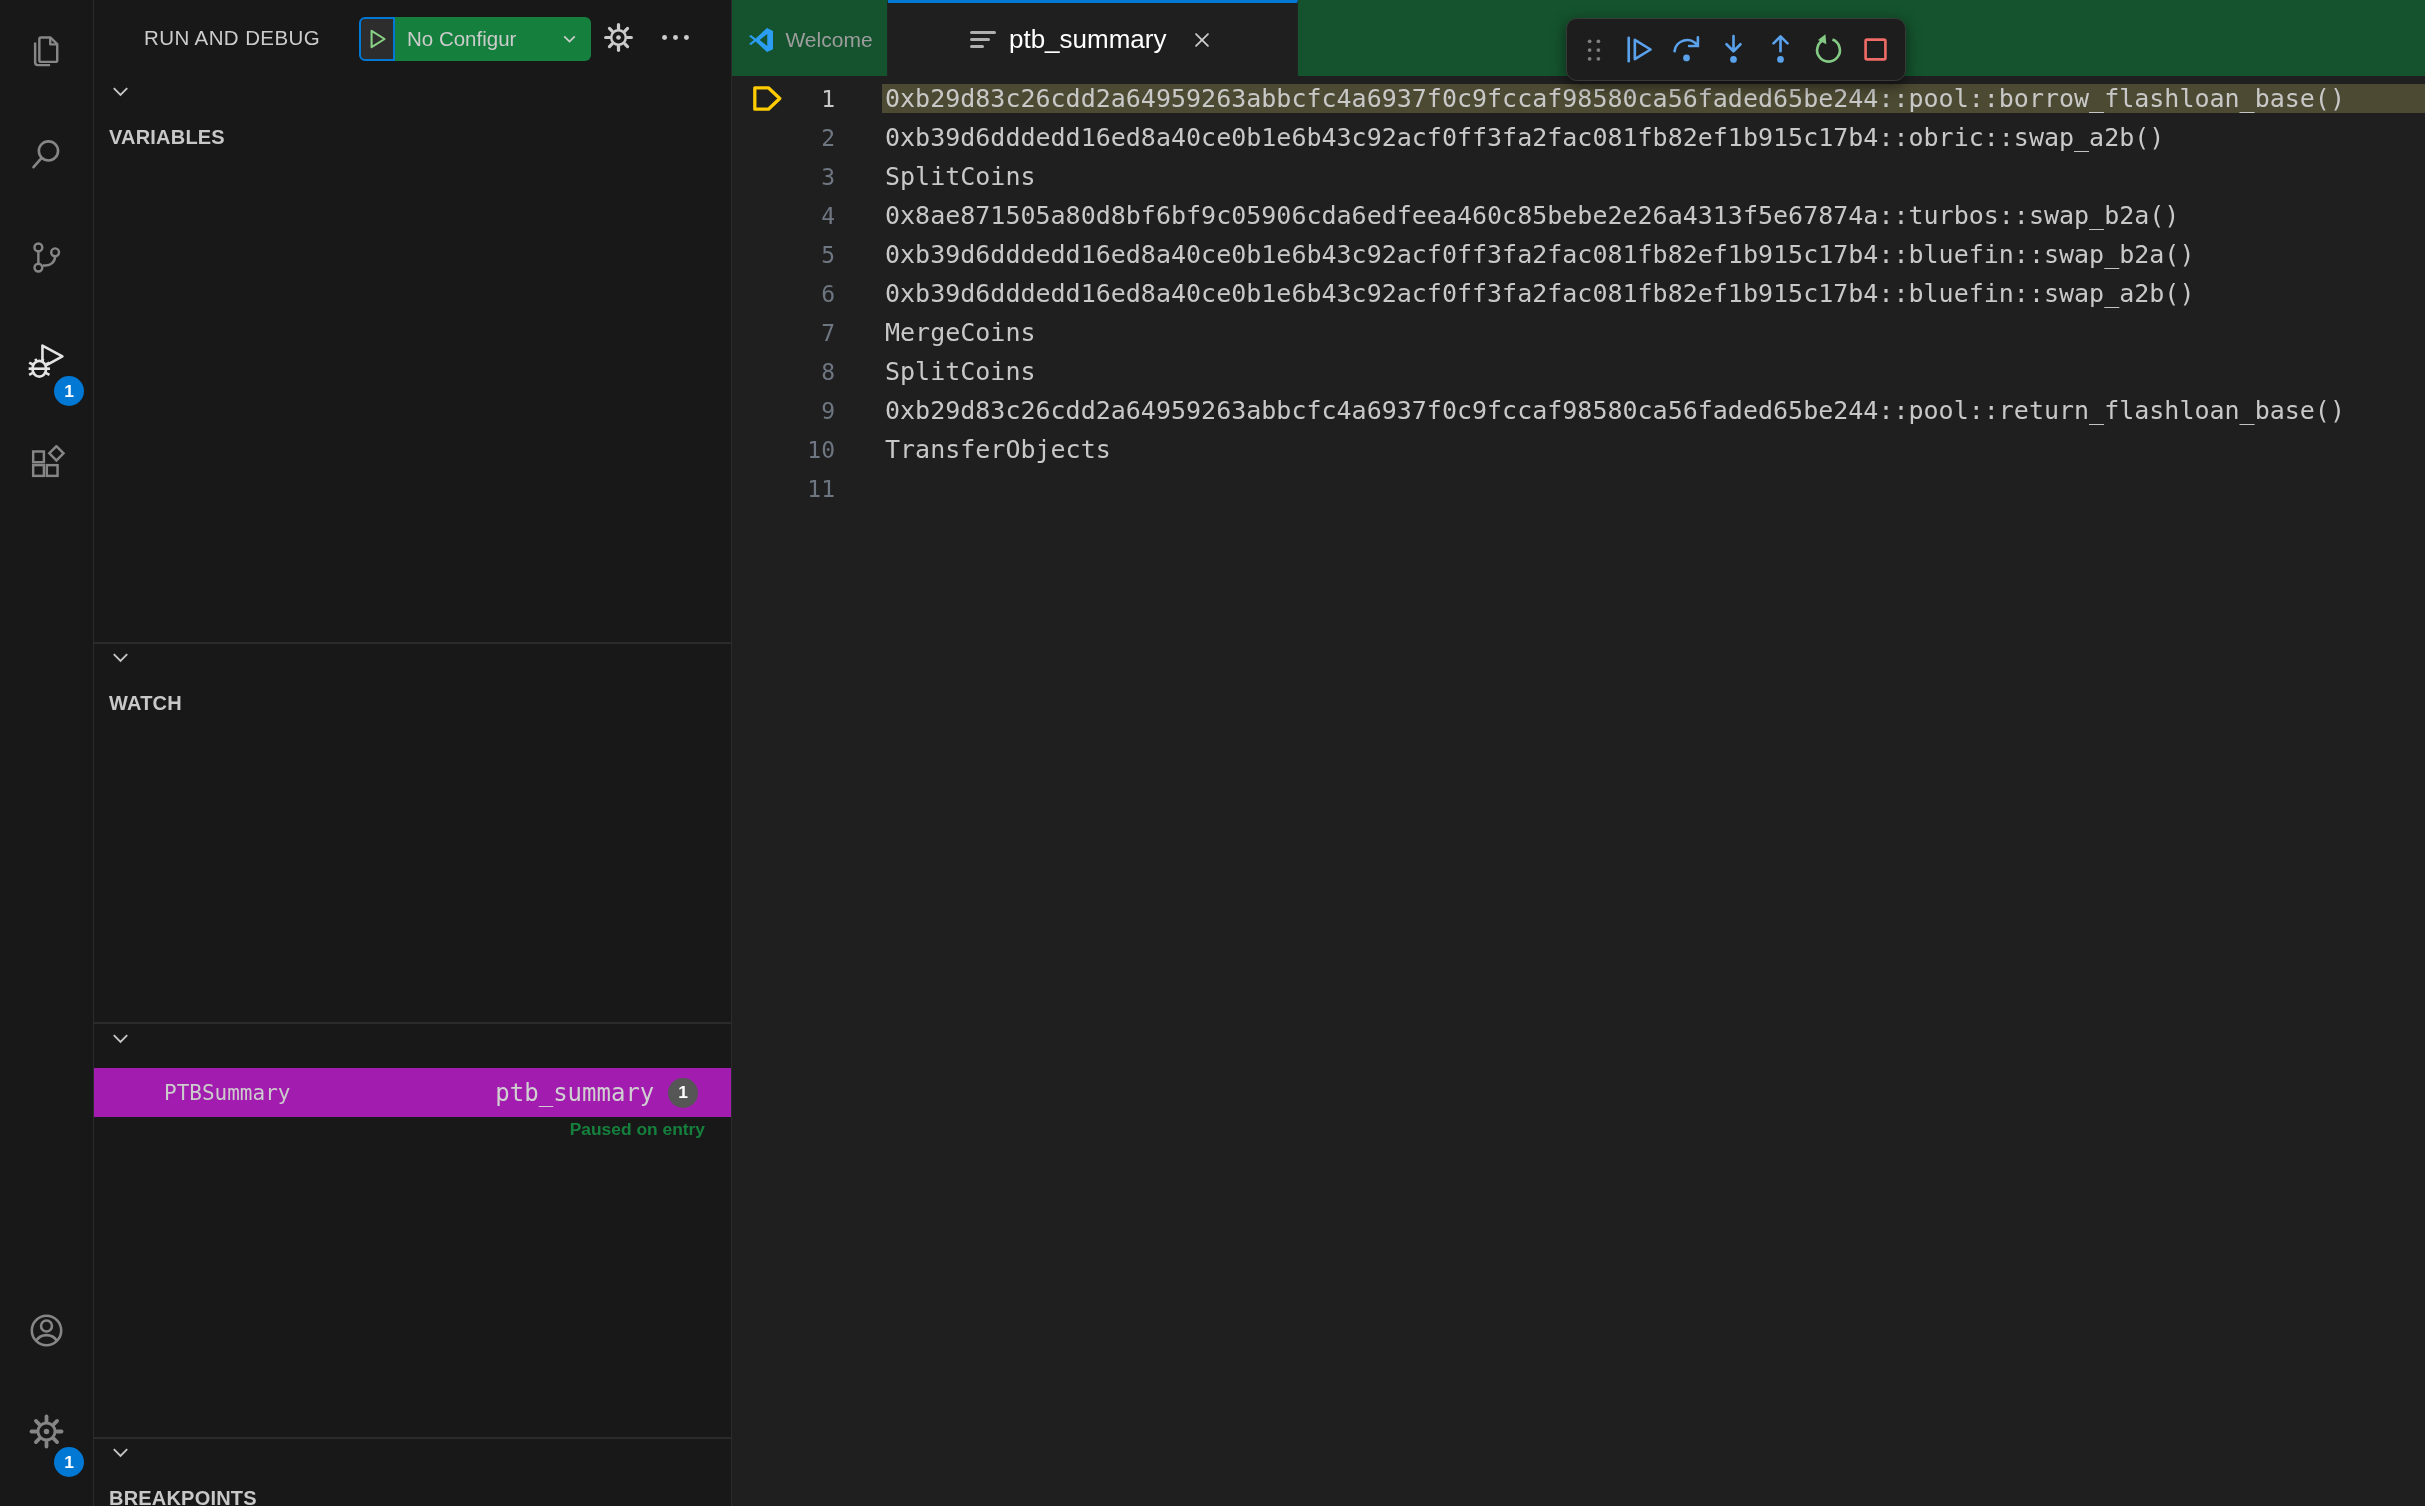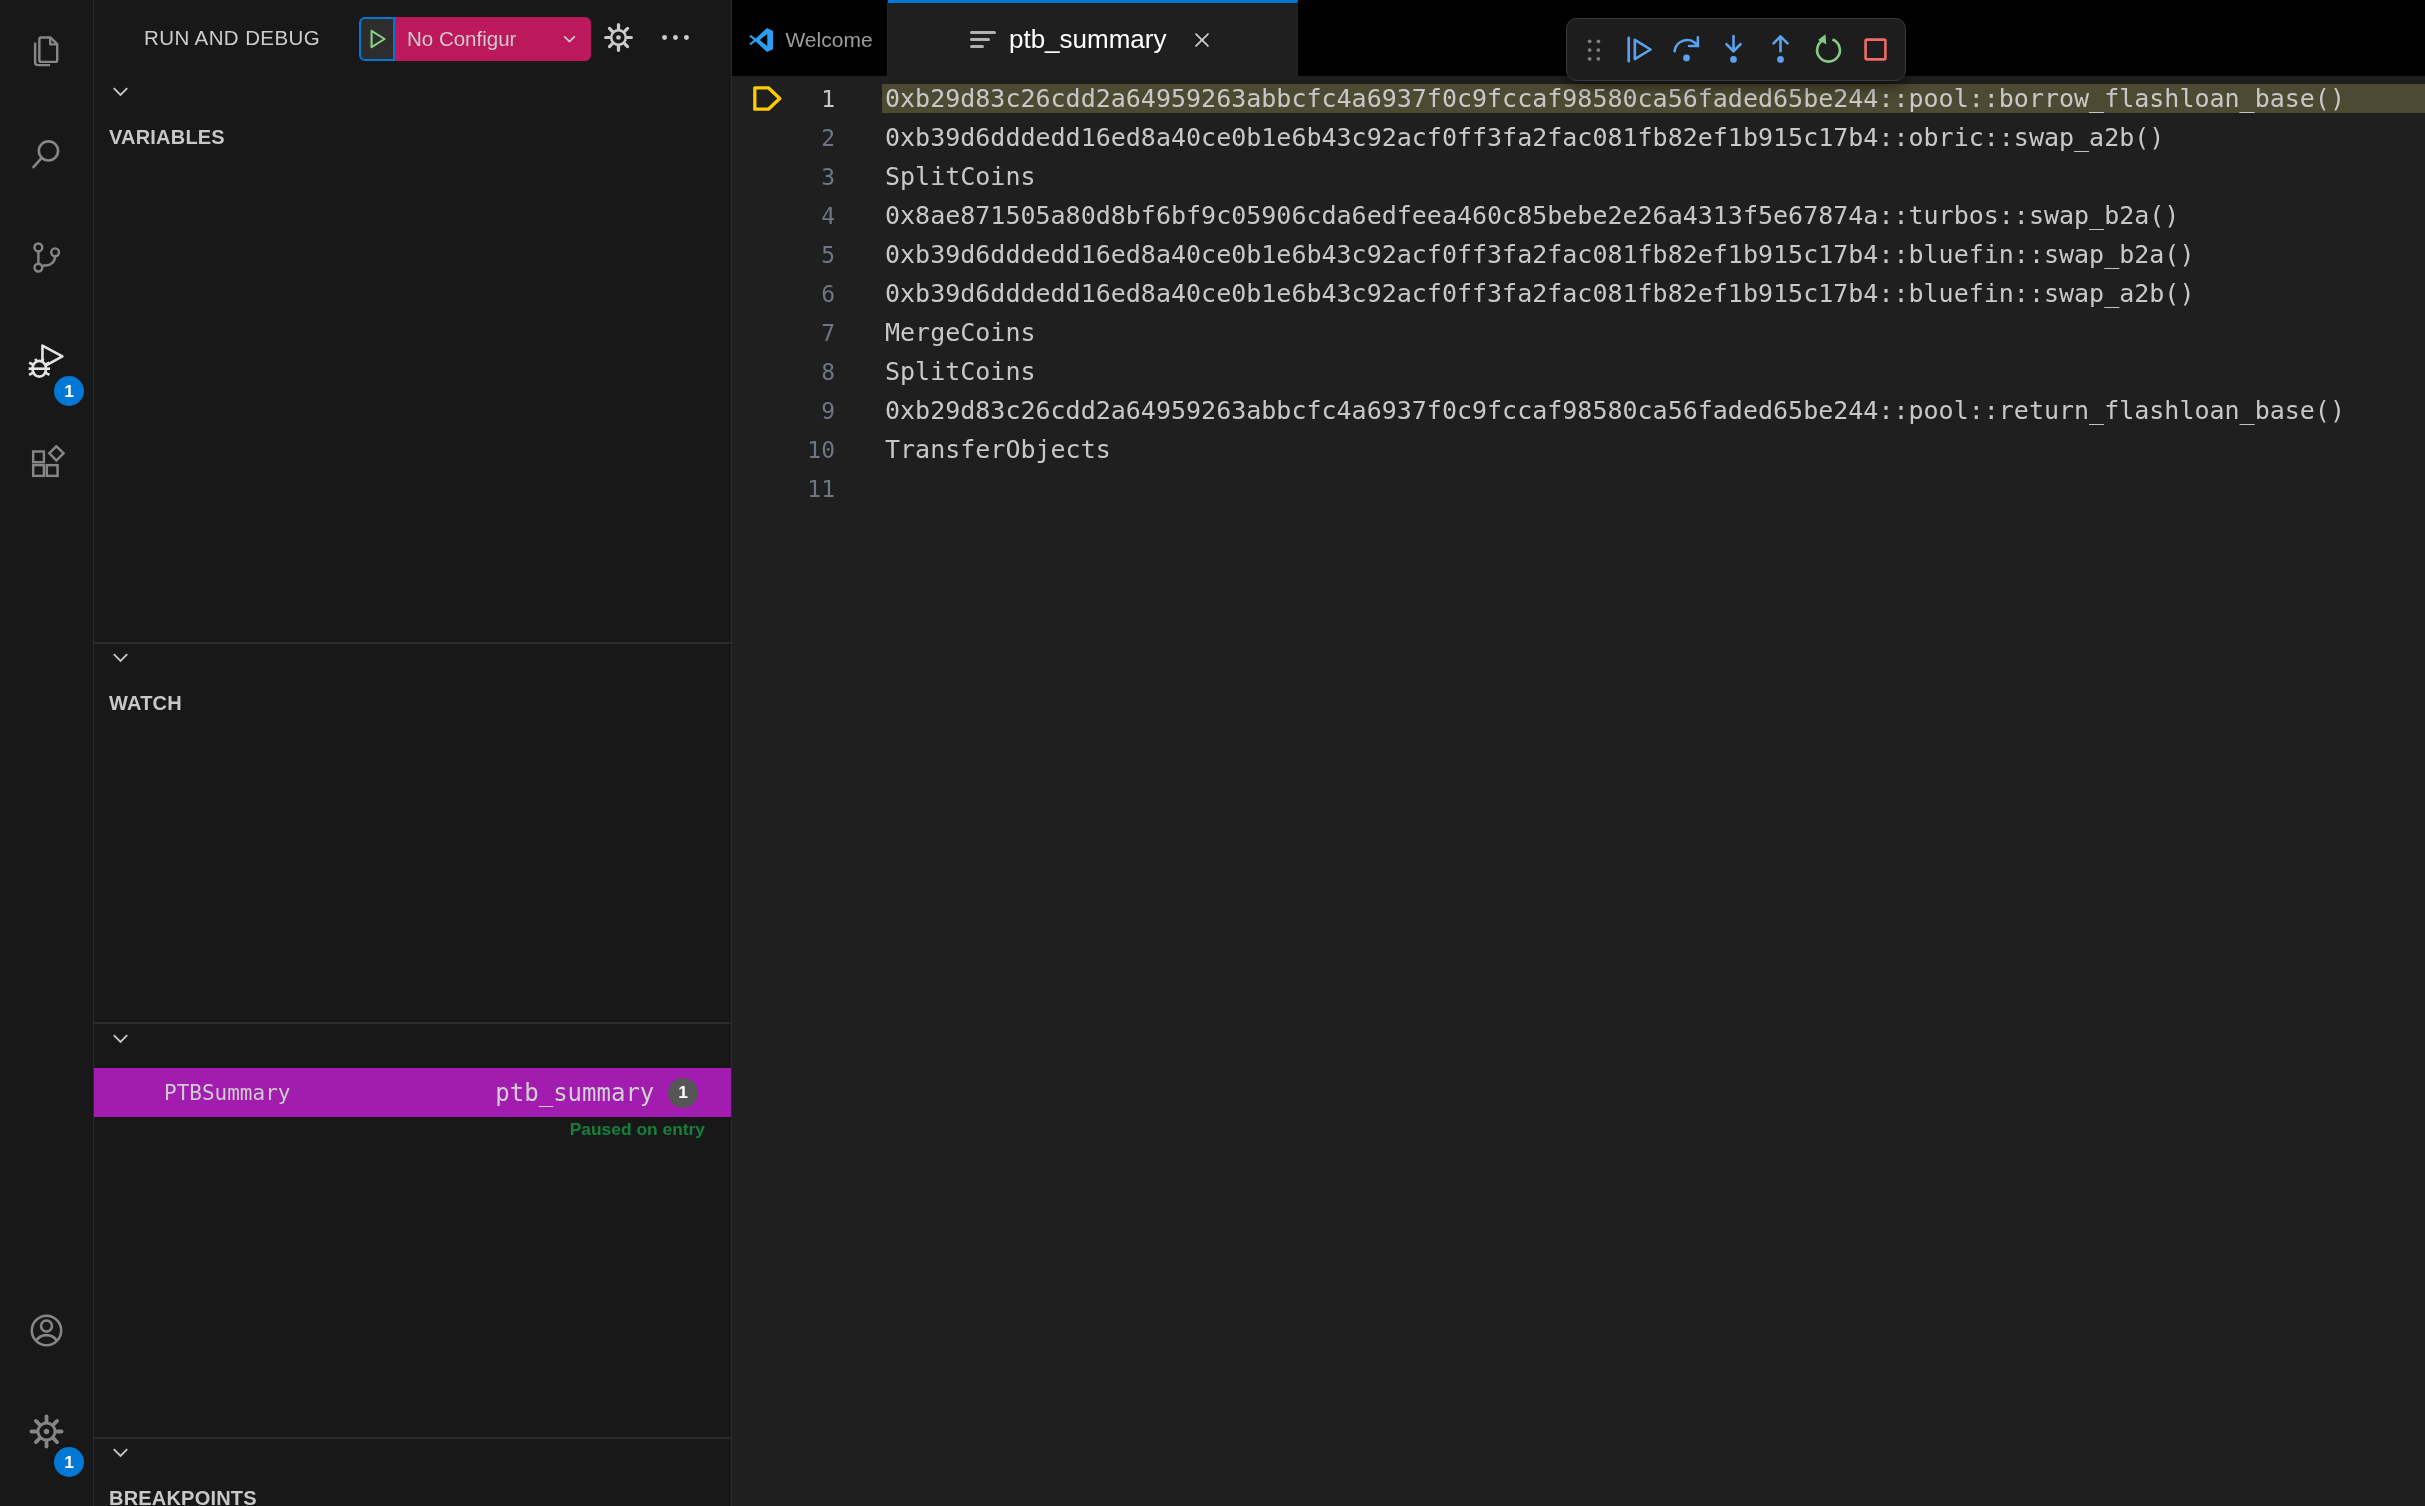--- a/index.html
+++ b/index.html
@@ -19,21 +19,21 @@
 
   
   .sidebar{position:relative;width:637px;background:#181818;border-right:1.5px solid #2b2b2b;
            flex:none;color:#cccccc;}
   .sb-header{position:absolute;top:0;left:0;right:0;height:76px;display:flex;align-items:center;}
   .sb-title{margin-left:50px;font-size:20.5px;color:#cccccc;letter-spacing:0.4px;white-space:nowrap;}
   .launch-group{position:absolute;left:265px;top:16.7px;height:44px;display:flex;}
   .launch-play{width:36px;height:44px;box-sizing:border-box;background:#2d2d2d;
                border:2.3px solid #0078d4;border-radius:6px 0 0 6px;display:flex;align-items:center;
                justify-content:center;color:#89d185;cursor:pointer;}
-  .launch-select{width:196px;height:44px;box-sizing:border-box;background:#be185d;
+  .launch-select{width:196px;height:44px;box-sizing:border-box;background:#15803d;
                  border-radius:0 6px 6px 0;display:flex;align-items:center;padding:0 10.6px 0 12px;
                  color:#cccccc;font-size:20.5px;cursor:pointer;}
   .launch-select .lbl{flex:1;white-space:nowrap;overflow:hidden;}
   .sb-gear{position:absolute;left:507px;top:20px;color:#cccccc;cursor:pointer;}
   .sb-more{position:absolute;left:564px;top:20px;color:#cccccc;cursor:pointer;}
 
   .sep{position:absolute;left:0;right:0;height:1.5px;background:#2b2b2b;}
   .sec-head{position:absolute;left:0;right:0;height:41px;display:flex;
             padding-left:15px;box-sizing:border-box;gap:23px;cursor:pointer;flex-direction:column;}
   .sec-head .chev{color:#c5c5c5;flex:none;}
@@ -44,21 +44,21 @@
           display:flex;align-items:center;box-sizing:border-box;padding:0 33px 0 70px;cursor:pointer;}
   .cs-name{font-family:"DejaVu Sans Mono",monospace;font-size:21px;color:#cccccc;white-space:nowrap;}
   .cs-right{margin-left:auto;display:flex;align-items:center;gap:13.7px;}
   .cs-file{font-family:"DejaVu Sans Mono",monospace;font-size:24px;color:#d0d0d0;white-space:nowrap;}
   .cs-badge{width:30px;height:30px;border-radius:50%;background:#565656;color:#fff;
             font-size:17.4px;font-weight:bold;display:flex;align-items:center;justify-content:center;
             font-family:"Liberation Sans",sans-serif;}
 
   
   .editor{position:relative;flex:1;background:#1f1f1f;overflow:hidden;}
-  .tab-bar{height:76px;background:#000000;display:flex;align-items:stretch;}
+  .tab-bar{height:76px;background:#14532d;display:flex;align-items:stretch;}
   .tab{display:flex;align-items:center;justify-content:center;box-sizing:border-box;
        border-right:1.5px solid #232323;border-top:3.8px solid transparent;cursor:pointer;}
   .tab.welcome{width:156px;color:#9d9d9d;font-size:21px;gap:9px;}
   .tab.active{width:410px;background:#1f1f1f;color:#ffffff;font-size:26px;
               border-top:3.8px solid #0078d4;gap:12px;}
   .tab-label{white-space:nowrap;}
   .file-ico{display:inline-flex;flex-direction:column;gap:3.8px;width:27px;flex:none;}
   .file-ico i{display:block;height:3px;background:#b0b0b0;border-radius:1.5px;}
   .file-ico i:nth-child(1){width:26px;}
   .file-ico i:nth-child(2){width:20px;}

